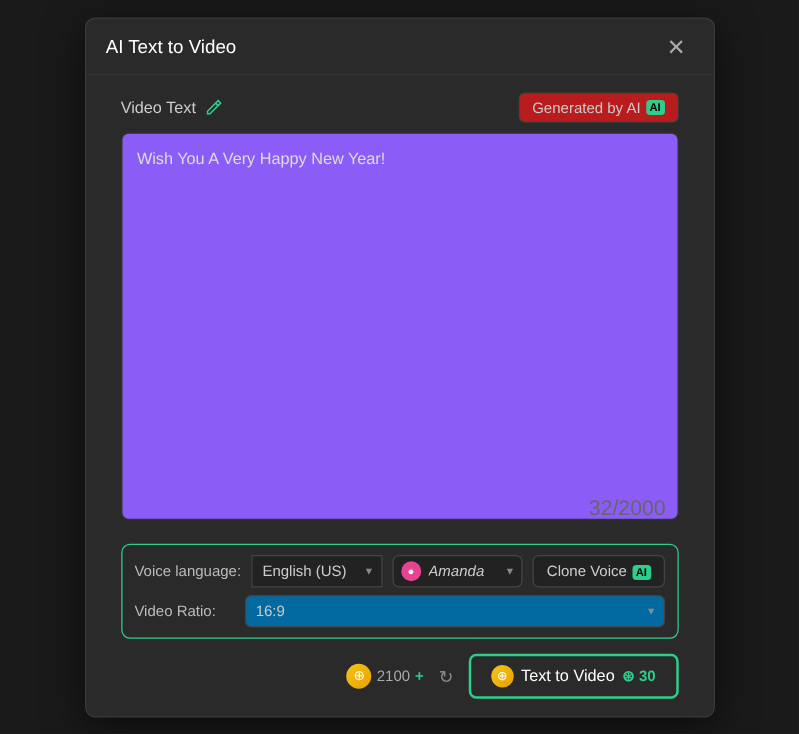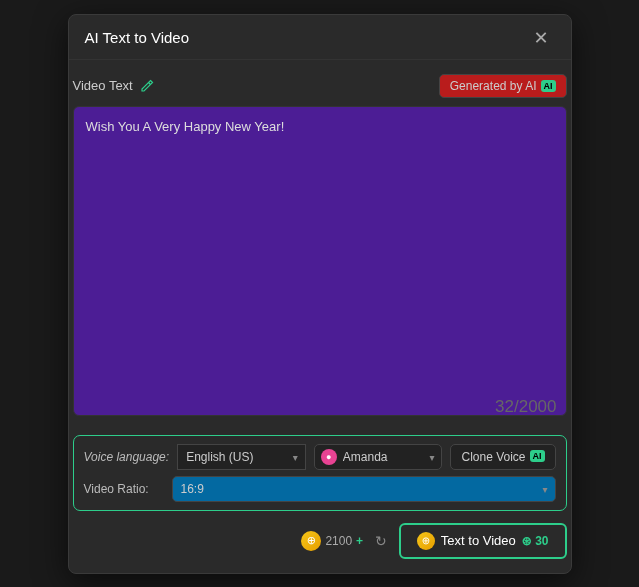--- a/index.html
+++ b/index.html
@@ -44,21 +44,21 @@
       color: #aaa;
       background: none;
       border: none;
       font-size: 18px;
       cursor: pointer;
       line-height: 1;
       padding: 2px 6px;
       border-radius: 4px;
     }
     .content {
-      padding: 14px 4px;
+      padding: 14px 28px;
       display: flex;
       flex-direction: column;
       flex: 1;
     }
     .video-text-header {
       display: flex;
       align-items: center;
       justify-content: space-between;
       margin-bottom: 8px;
     }
@@ -97,21 +97,21 @@
       padding: 1px 3px;
     }
     .text-area-wrapper {
       position: relative;
       flex: 1;
       margin-bottom: 10px;
     }
     .video-textarea {
       width: 100%;
       height: 310px;
-      background: #4c1d95;
+      background: #8b5cf6;
       border: 1px solid #333;
       border-radius: 6px;
       color: #dddddd;
       font-size: 13px;
       padding: 12px;
       resize: none;
       outline: none;
       font-family: inherit;
     }
     .char-count {
@@ -130,21 +130,20 @@
     .voice-row {
       display: flex;
       align-items: center;
       gap: 8px;
       margin-bottom: 6px;
     }
     .voice-label {
       color: #bbbbbb;
       font-size: 12px;
       white-space: nowrap;
-      font-style: italic;
     }
     .select-wrapper {
       position: relative;
       flex: 1;
     }
     .select-wrapper select {
       width: 100%;
       background: #222;
       border: 1px solid #444;
       border-radius: 0;
@@ -176,20 +175,21 @@
       background: #222;
       border: 1px solid #444;
       border-radius: 5px;
       color: #cccccc;
       font-size: 12px;
       padding: 5px 28px 5px 28px;
       cursor: pointer;
       appearance: none;
       -webkit-appearance: none;
       outline: none;
+      font-style: italic;
     }
     .voice-avatar-icon {
       position: absolute;
       left: 7px;
       top: 50%;
       transform: translateY(-50%);
       width: 16px;
       height: 16px;
       border-radius: 50%;
       background: #e84393;
@@ -211,21 +211,21 @@
     }
     .clone-voice-btn {
       background: #222;
       border: 1px solid #444;
       border-radius: 5px;
       color: #cccccc;
       font-size: 12px;
       padding: 5px 10px;
       cursor: pointer;
       display: flex;
-      align-items: flex-start;
+      align-items: flex-end;
       gap: 4px;
       white-space: nowrap;
     }
     .ai-badge {
       background: #2dce8b;
       color: #000;
       font-size: 9px;
       font-weight: 700;
       border-radius: 3px;
       padding: 1px 3px;

